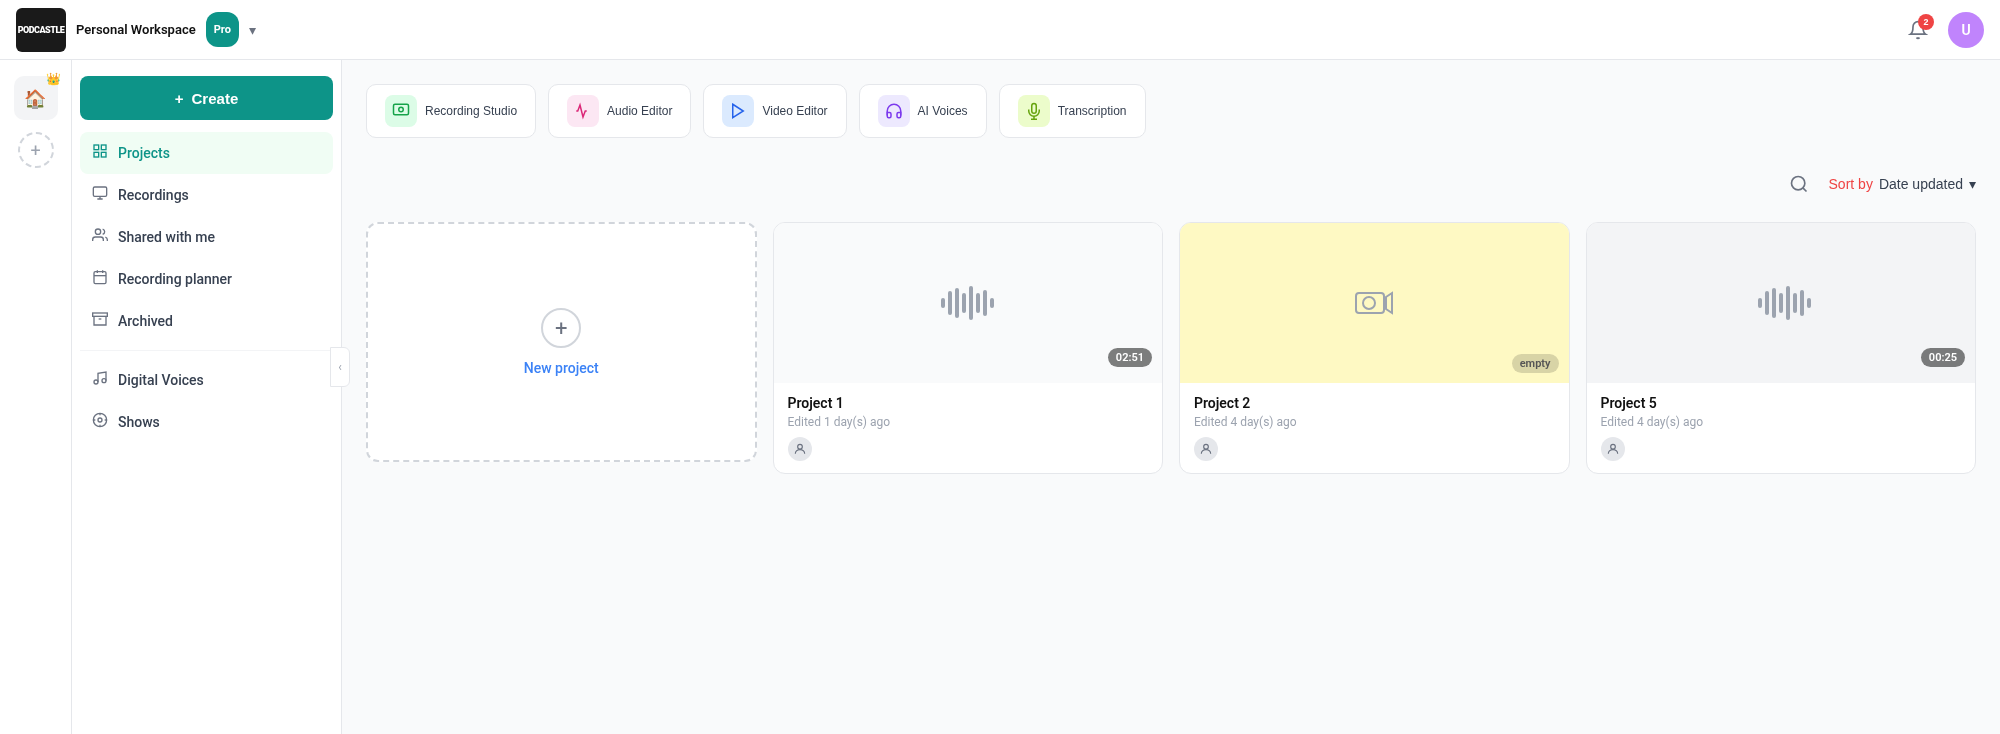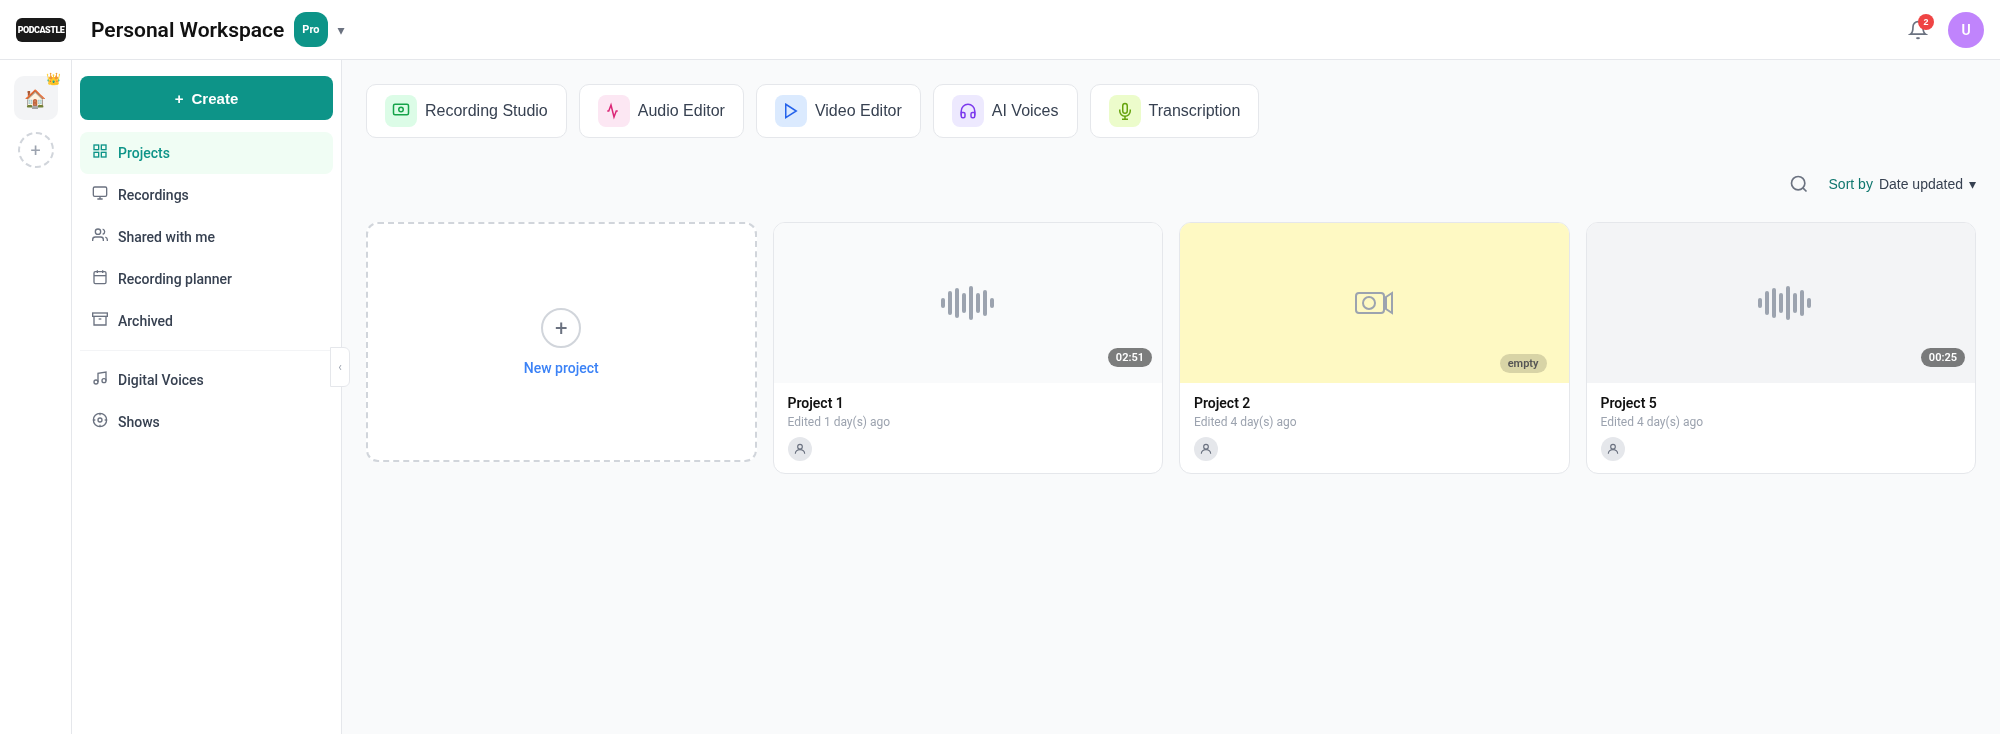--- a/index.html
+++ b/index.html
@@ -7,25 +7,25 @@
 
     
     .topbar {
       position: fixed; top: 0; left: 0; right: 0; height: 60px;
       background: #fff; border-bottom: 1px solid #e5e7eb;
       display: flex; align-items: center; justify-content: space-between;
       padding: 0 16px; z-index: 100;
     }
     .topbar-left { display: flex; align-items: center; gap: 10px; }
     .logo-box {
-      width: 50px; height: 24px; background: #1a1a1a; border-radius: 6px;
+      width: 50px; height: 44px; background: #1a1a1a; border-radius: 6px;
       display: flex; align-items: center; justify-content: center;
       font-size: 9px; font-weight: 900; color: #fff; letter-spacing: -0.5px;
     }
-    .workspace-name { font-size: 21px; font-weight: 600; color: #111; margin-left: 15px; }
+    .workspace-name { font-size: 13px; font-weight: 600; color: #111; }
     .pro-badge {
       background: #0d9488; color: #fff; font-size: 11px; font-weight: 700;
       padding: 11px 8px; border-radius: 12px;
     }
     .chevron-down { color: #6b7280; font-size: 14px; cursor: pointer; }
     .topbar-right { display: flex; align-items: center; gap: 12px; }
     .notif-btn {
       position: relative; width: 36px; height: 36px; border-radius: 50%;
       display: flex; align-items: center; justify-content: center;
       cursor: pointer; background: none; border: none;
@@ -102,21 +102,21 @@
       flex: 1; overflow-y: auto; background: #f9fafb; min-height: calc(734px - 60px);
     }
 
     
     .tools-bar {
       display: flex; gap: 12px; margin-bottom: 28px; flex-wrap: wrap;
     }
     .tool-btn {
       display: flex; align-items: center; gap: 8px; padding: 10px 18px;
       background: #fff; border: 1px solid #e5e7eb; border-radius: 10px;
-      cursor: pointer; font-size: 16px; font-weight: 500; color: #374151;
+      cursor: pointer; font-size: 12px; font-weight: 500; color: #374151;
       white-space: nowrap;
     }
     .tool-icon {
       width: 32px; height: 32px; border-radius: 8px;
       display: flex; align-items: center; justify-content: center; font-size: 16px;
     }
     .tool-icon.green { background: #dcfce7; }
     .tool-icon.pink { background: #fce7f3; }
     .tool-icon.blue { background: #dbeafe; }
     .tool-icon.purple { background: #ede9fe; }
@@ -129,21 +129,21 @@
     }
     .search-btn {
       width: 36px; height: 36px; background: none; border: none;
       display: flex; align-items: center; justify-content: center;
       cursor: pointer; color: #6b7280; font-size: 18px;
     }
     .sort-btn {
       display: flex; align-items: center; gap: 6px; background: none;
       border: none; cursor: pointer; font-size: 14px; color: #374151;
     }
-    .sort-label { color: #0f766e; font-size: 14px; }
+    .sort-label { color: #ef4444; font-size: 14px; }
 
     
     .projects-grid {
       display: grid; grid-template-columns: repeat(4, 1fr); gap: 16px;
     }
     .new-project-card {
       border: 2px dashed #d1d5db; border-radius: 12px; background: #fff;
       height: 240px; display: flex; flex-direction: column;
       align-items: center; justify-content: center; gap: 12px;
       cursor: pointer; color: #6b7280;
@@ -166,21 +166,21 @@
     }
     .thumb-white { background: #f9fafb; }
     .thumb-yellow { background: #fef9c3; }
     .thumb-gray { background: #f3f4f6; padding-left: 8px; }
     .duration-badge {
       position: absolute; bottom: 16px; right: 10px;
       background: rgba(0,0,0,0.5); color: #fff; font-size: 11px;
       font-weight: 600; padding: 3px 8px; border-radius: 20px; text-align: right;
     }
     .empty-badge {
-      position: absolute; bottom: 10px; right: 22px;
+      position: absolute; bottom: 10px; right: 10px;
       background: rgba(0,0,0,0.15); color: #555; font-size: 11px;
       font-weight: 600; padding: 3px 8px; border-radius: 20px;
     }
     .project-info { padding: 12px 14px; }
     .project-name { font-size: 14px; font-weight: 600; color: #111; margin-bottom: 4px; }
     .project-date { font-size: 12px; color: #9ca3af; margin-bottom: 8px; }
     .project-avatar {
       width: 24px; height: 24px; border-radius: 50%; background: #e5e7eb;
       display: flex; align-items: center; justify-content: center; font-size: 11px;
     }

